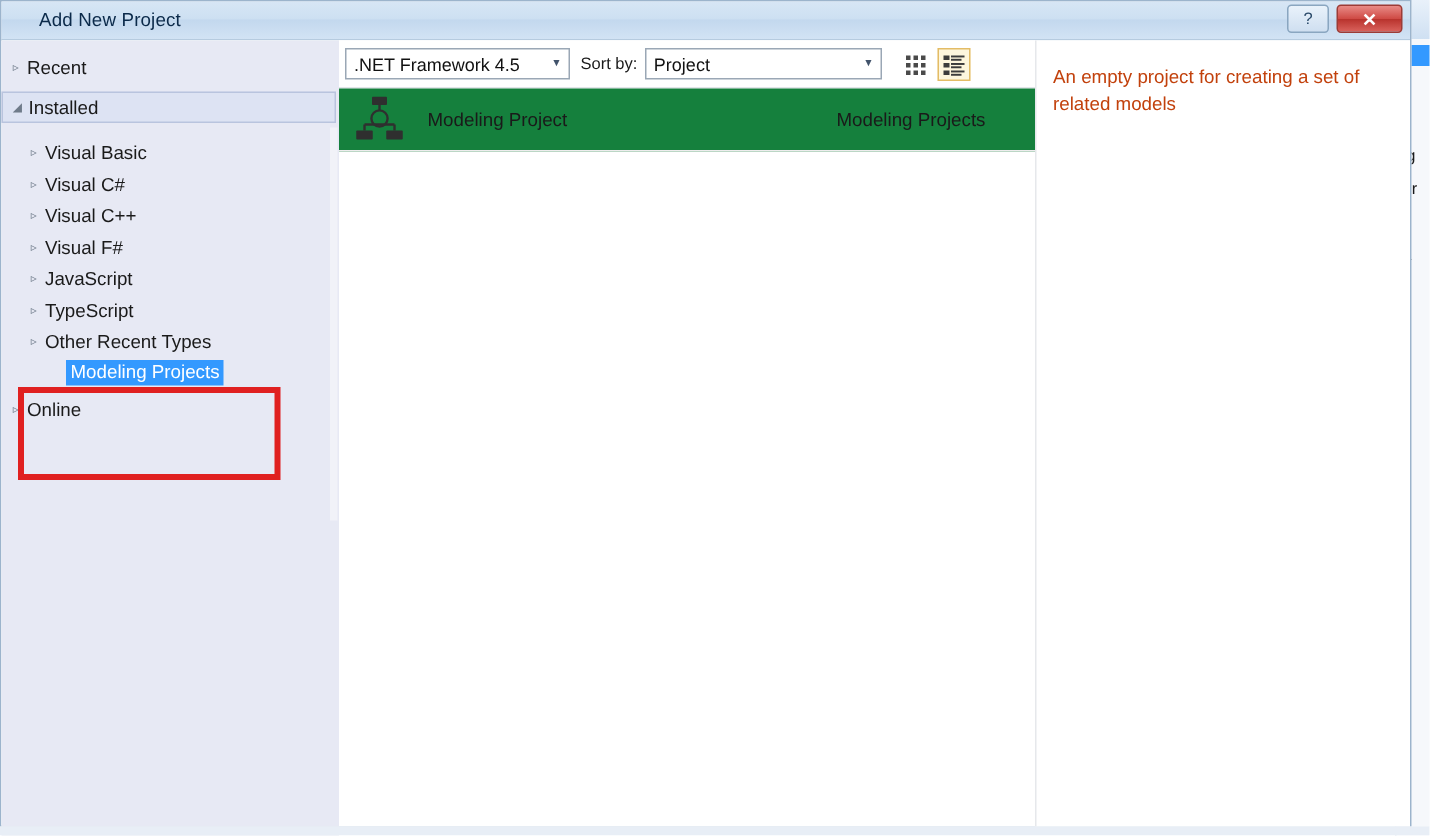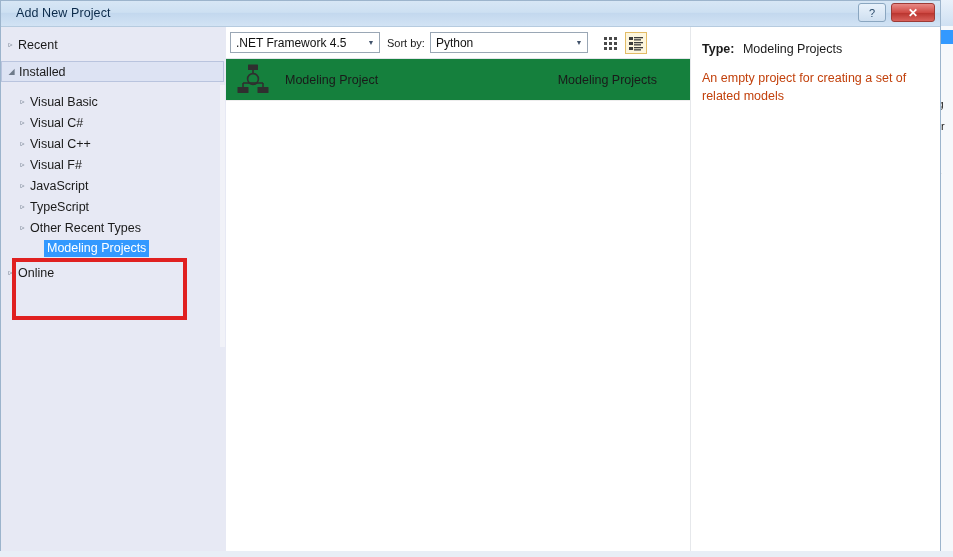--- a/index.html
+++ b/index.html
@@ -55,21 +55,21 @@
     box-sizing: border-box;
   }
   .titlebar {
     position: relative;
     height: 25px;
     background: linear-gradient(to bottom, #d7e6f5 0%, #cde0f2 45%, #c3d8ee 50%, #d2e3f4 100%);
     border-bottom: 1px solid #b6cbdf;
   }
   .title-text {
     position: absolute;
-    left: 15px; top: 5px;
+    left: 25px; top: 5px;
     font-size: 12.5px;
     color: #0b2a4a;
     letter-spacing: .1px;
   }
   .win-buttons {
     position: absolute;
     right: 5px; top: 2px;
     display: flex;
     gap: 5px;
   }
@@ -427,21 +427,21 @@
 
       <div class="center-panel">
 
         <div class="toolbar">
           <div class="combo framework">
             <span class="combo-text">.NET Framework 4.5</span>
             <span class="combo-arrow">▼</span>
           </div>
           <span class="sortby-label">Sort by:</span>
           <div class="combo sortby">
-            <span class="combo-text">Python</span>
+            <span class="combo-text">Project</span>
             <span class="combo-arrow">▼</span>
           </div>
 
           <div class="viewbtns">
             <div class="viewbtn">
               <svg width="16" height="16" viewBox="0 0 16 16">
                 <g fill="#4a4a4a">
                   <rect x="1" y="2" width="3" height="3"></rect>
                     <rect x="6" y="2" width="3" height="3"></rect>
                     <rect x="11" y="2" width="3" height="3"></rect>
@@ -493,24 +493,20 @@
             <div class="tmpl-name">Modeling Project</div>
             <div class="tmpl-cat">Modeling Projects</div>
           </div>
         </div>
 
       </div>
 
       <div class="right-panel">
 
         <div class="info-body">
-          <div class="info-type-line">
-            <span class="info-type-label">Type:</span>
-            <span style="margin-left:5px">Modeling Projects</span>
-          </div>
           <div class="info-desc">An empty project for creating a set of related models</div>
         </div>
       </div>
 
       <div class="left-bottom-fill"></div>
     </div>
   </div>
 
   <div class="annot-box"></div>
 

